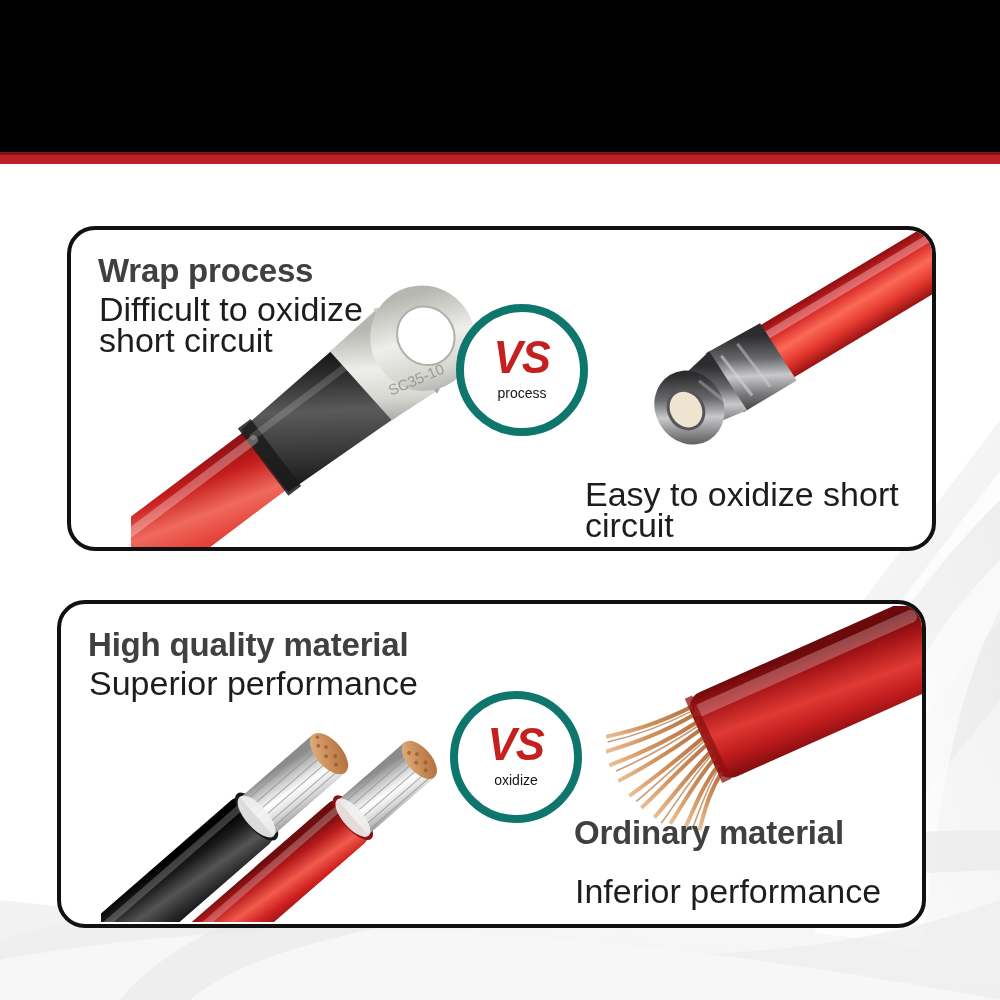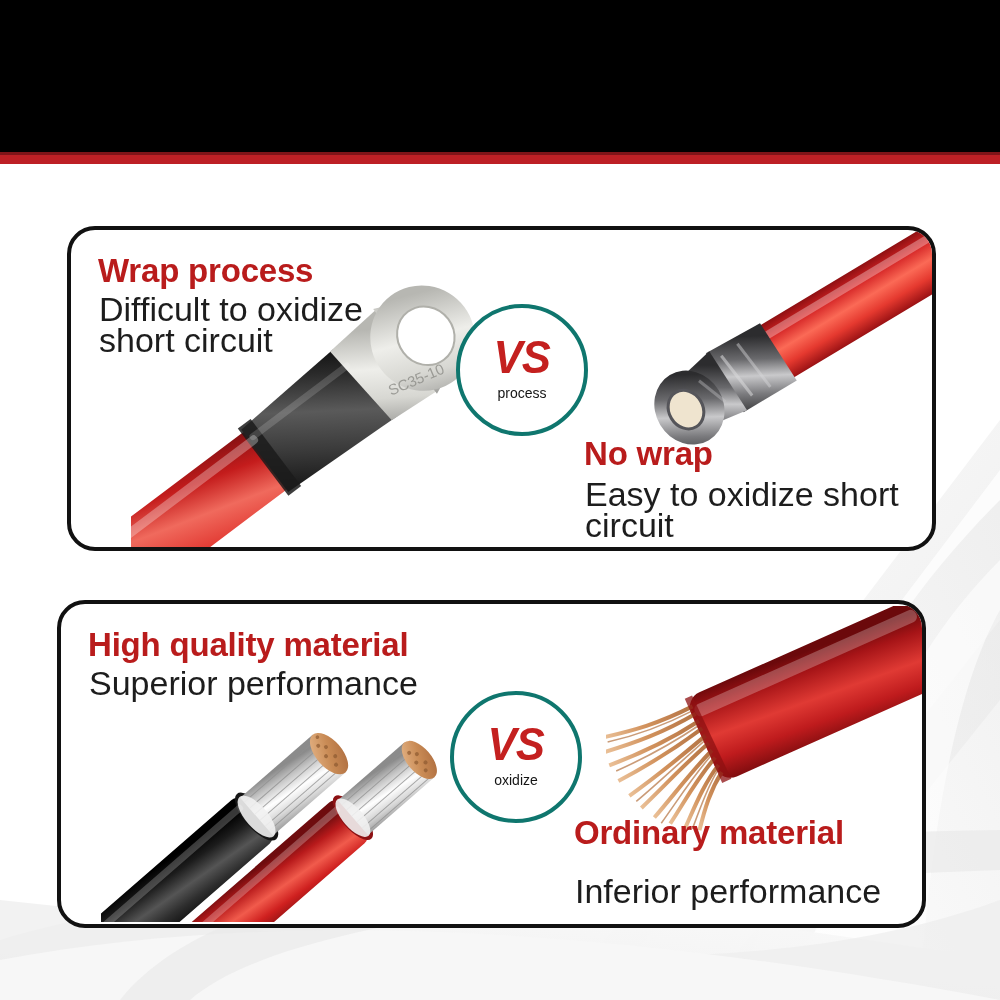--- a/index.html
+++ b/index.html
@@ -75,21 +75,21 @@
     overflow: hidden;
     z-index: 2;
   }
   #card-1 { left: 67px; top: 226px; width: 861px; height: 317px; }
   #card-2 { left: 57px; top: 600px; width: 861px; height: 320px; }
 
   .txt-block { position: absolute; z-index: 6; }
   .title-lg {
     font-size: 33px;
     font-weight: bold;
-    color: #b91c1c;
+    color: #404040;
     letter-spacing: -0.2px;
     line-height: 38px;
     white-space: nowrap;
   }
   .sub-lg {
     font-size: 34px;
     font-weight: normal;
     color: #1d1d1d;
     line-height: 31px;
   }
@@ -106,21 +106,21 @@
   #c2-right-title{ left: 513px; top: 210px; }
   #c2-right-sub  { left: 514px; top: 256px; margin-top: 16px; }
 
   
   .vs-badge {
     position: absolute;
     width: 132px;
     height: 132px;
     border-radius: 50%;
     background: #ffffff;
-    border: 4px solid #0f766e;
+    border: 8px solid #0f766e;
     z-index: 20;
     display: flex;
     flex-direction: column;
     align-items: center;
     justify-content: center;
     box-sizing: border-box;
   }
   #vs-1 { left: 456px; top: 304px; }
   #vs-2 { left: 450px; top: 691px; }
   .vs-word {
@@ -260,21 +260,20 @@
         <ellipse cx="18" cy="118" rx="34" ry="38" fill="url(#lug2)"></ellipse>
         <ellipse cx="14" cy="118" rx="17" ry="20" fill="#efe4cf"></ellipse>
         <ellipse cx="14" cy="118" rx="17" ry="20" fill="none" stroke="#55555a" stroke-width="3"></ellipse>
 
         <path d="M72,90 L78,140" stroke="#d8d8da" stroke-width="3" opacity="0.55" fill="none"></path>
         <path d="M92,88 L98,142" stroke="#d8d8da" stroke-width="3" opacity="0.45" fill="none"></path>
         <path d="M40,100 L52,132" stroke="#c6c6c9" stroke-width="3" opacity="0.4" fill="none"></path>
       </g>
     </svg>
 
-    <div class="txt-block title-lg" id="c1-right-title">No wrap</div>
     <div class="txt-block sub-lg" id="c1-right-sub">Easy to oxidize short circuit</div>
   </div>
 
   <div class="card" id="card-2">
 
     <svg class="photo" style="left:40px; top:78px; width:360px; height:240px;" viewBox="0 0 360 240">
       <defs>
         <linearGradient id="blkjack" x1="0" y1="1" x2="0.4" y2="0">
           <stop offset="0%" stop-color="#060606"></stop>
           <stop offset="30%" stop-color="#2e2e2e"></stop>

